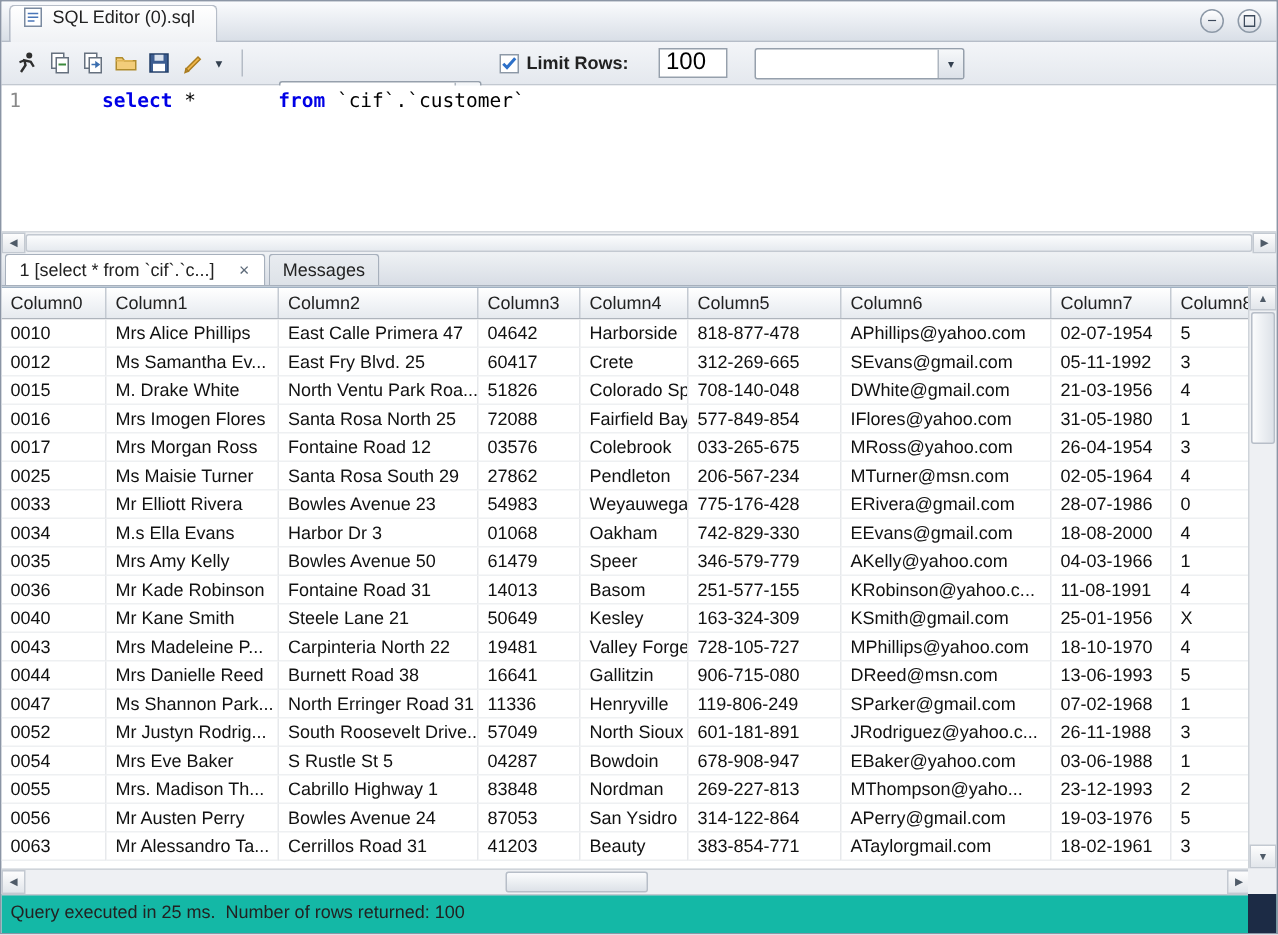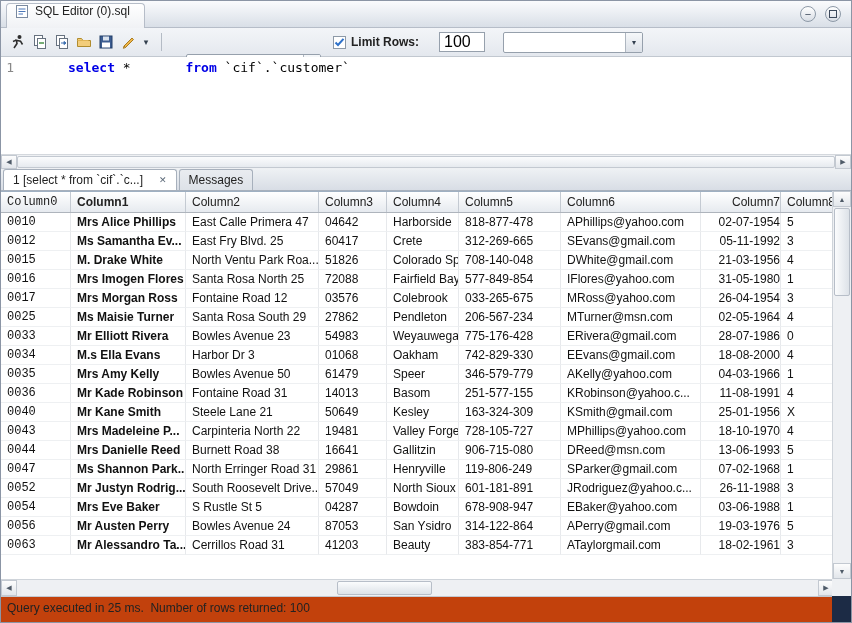--- a/index.html
+++ b/index.html
@@ -62,38 +62,38 @@
   .close-x { font-size:9px; color:#5d6a79; }
 
   
   .grid { position:absolute; top:190px; left:0; width:833px; height:388px; background:#fff;
           border-top:1px solid #9fb0c2; overflow:hidden; }
   .ghead { display:flex; height:21px; background:linear-gradient(#ffffff,#e6eaef); border-bottom:1px solid #aeb4bc; }
   .hcell { border-right:1px solid #c4cad2; line-height:20px; padding-left:6px; white-space:nowrap; overflow:hidden; color:#222; }
   .grow { display:flex; height:19px; background:#fff; }
   .gcell { border-right:1px solid #e7e9ec; border-bottom:1px solid #eef0f2; line-height:18px; padding-left:6px;
            white-space:nowrap; overflow:hidden; color:#111; }
-  .col0{width:70px;font-family:Liberation Mono, monospace;} .col1{width:115px;font-weight:bold;} .col2{width:133px;} .col3{width:68px;} .col4{width:72px;}
-  .col5{width:102px;} .col6{width:140px;} .col7{width:80px;text-align:right;} .col8{width:53px;}
+  .col0{width:70px;} .col1{width:115px;} .col2{width:133px;} .col3{width:68px;} .col4{width:72px;}
+  .col5{width:102px;} .col6{width:140px;} .col7{width:80px;} .col8{width:53px;}
 
   
   .vscroll { position:absolute; right:0; top:190px; width:19px; height:388px; background:#eef0f3; border-left:1px solid #cfd4da; }
   .vscroll .sbtn { width:100%; height:16px; }
   .vs-down { position:absolute; bottom:0; }
   .vs-thumb { position:absolute; top:17px; left:1px; right:1px; height:88px;
               background:linear-gradient(90deg,#fbfcfd,#dde2e8); border:1px solid #b7bec8; border-radius:2px; }
   .hscroll { position:absolute; left:0; top:578px; width:833px; height:17px; background:#eef0f3; border-top:1px solid #cfd4da; }
   .hscroll .sbtn { position:absolute; top:0; width:16px; height:16px; }
   .hs-right { right:0; }
   .hs-thumb { position:absolute; left:336px; top:1px; width:95px; height:14px;
               background:linear-gradient(#fbfcfd,#dde2e8); border:1px solid #b7bec8; border-radius:2px; }
   .sb-corner { position:absolute; right:0; top:578px; width:19px; height:17px; background:#eef0f3; }
 
   
-  .statusbar { position:absolute; left:0; right:0; top:595px; height:28px; background:#c2410c;
+  .statusbar { position:absolute; left:0; right:0; top:595px; height:28px; background:#14b8a6;
                border-top:1px solid #c2c8d0; padding:4px 0 0 6px; }
   .status-text { white-space:pre; color:#222; }
   .corner-grip { position:absolute; right:0; bottom:0; width:19px; height:26px; background:#1c2b45; }
 
   svg { display:block; }
 </style>
 </head>
 <body>
 
 <div class="window">
@@ -356,21 +356,21 @@
           <div class="gcell col4">Gallitzin</div>
           <div class="gcell col5">906-715-080</div>
           <div class="gcell col6">DReed@msn.com</div>
           <div class="gcell col7">13-06-1993</div>
           <div class="gcell col8">5</div>
         </div>
         <div class="grow">
           <div class="gcell col0">0047</div>
           <div class="gcell col1">Ms Shannon Park...</div>
           <div class="gcell col2">North Erringer Road 31</div>
-          <div class="gcell col3">29861</div>
+          <div class="gcell col3">11336</div>
           <div class="gcell col4">Henryville</div>
           <div class="gcell col5">119-806-249</div>
           <div class="gcell col6">SParker@gmail.com</div>
           <div class="gcell col7">07-02-1968</div>
           <div class="gcell col8">1</div>
         </div>
         <div class="grow">
           <div class="gcell col0">0052</div>
           <div class="gcell col1">Mr Justyn Rodrig...</div>
           <div class="gcell col2">South Roosevelt Drive...</div>
@@ -386,20 +386,31 @@
           <div class="gcell col1">Mrs Eve Baker</div>
           <div class="gcell col2">S Rustle St 5</div>
           <div class="gcell col3">04287</div>
           <div class="gcell col4">Bowdoin</div>
           <div class="gcell col5">678-908-947</div>
           <div class="gcell col6">EBaker@yahoo.com</div>
           <div class="gcell col7">03-06-1988</div>
           <div class="gcell col8">1</div>
         </div>
         <div class="grow">
+          <div class="gcell col0">0055</div>
+          <div class="gcell col1">Mrs. Madison Th...</div>
+          <div class="gcell col2">Cabrillo Highway 1</div>
+          <div class="gcell col3">83848</div>
+          <div class="gcell col4">Nordman</div>
+          <div class="gcell col5">269-227-813</div>
+          <div class="gcell col6">MThompson@yaho...</div>
+          <div class="gcell col7">23-12-1993</div>
+          <div class="gcell col8">2</div>
+        </div>
+        <div class="grow">
           <div class="gcell col0">0056</div>
           <div class="gcell col1">Mr Austen Perry</div>
           <div class="gcell col2">Bowles Avenue 24</div>
           <div class="gcell col3">87053</div>
           <div class="gcell col4">San Ysidro</div>
           <div class="gcell col5">314-122-864</div>
           <div class="gcell col6">APerry@gmail.com</div>
           <div class="gcell col7">19-03-1976</div>
           <div class="gcell col8">5</div>
         </div>

